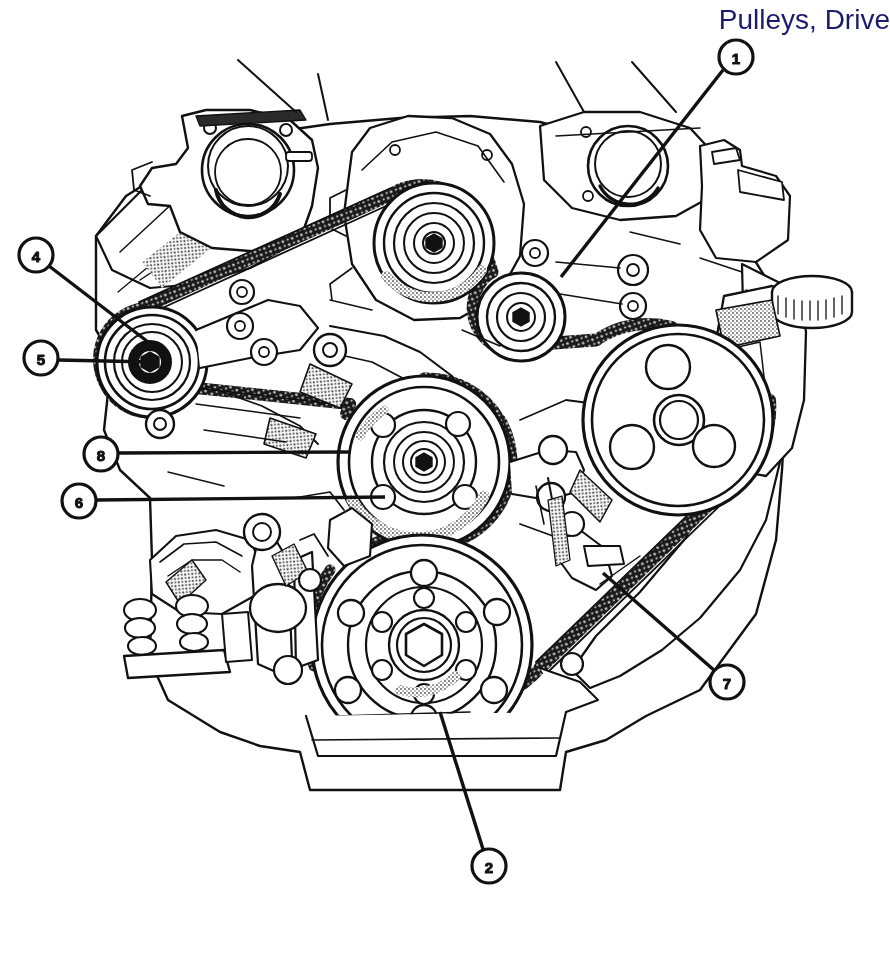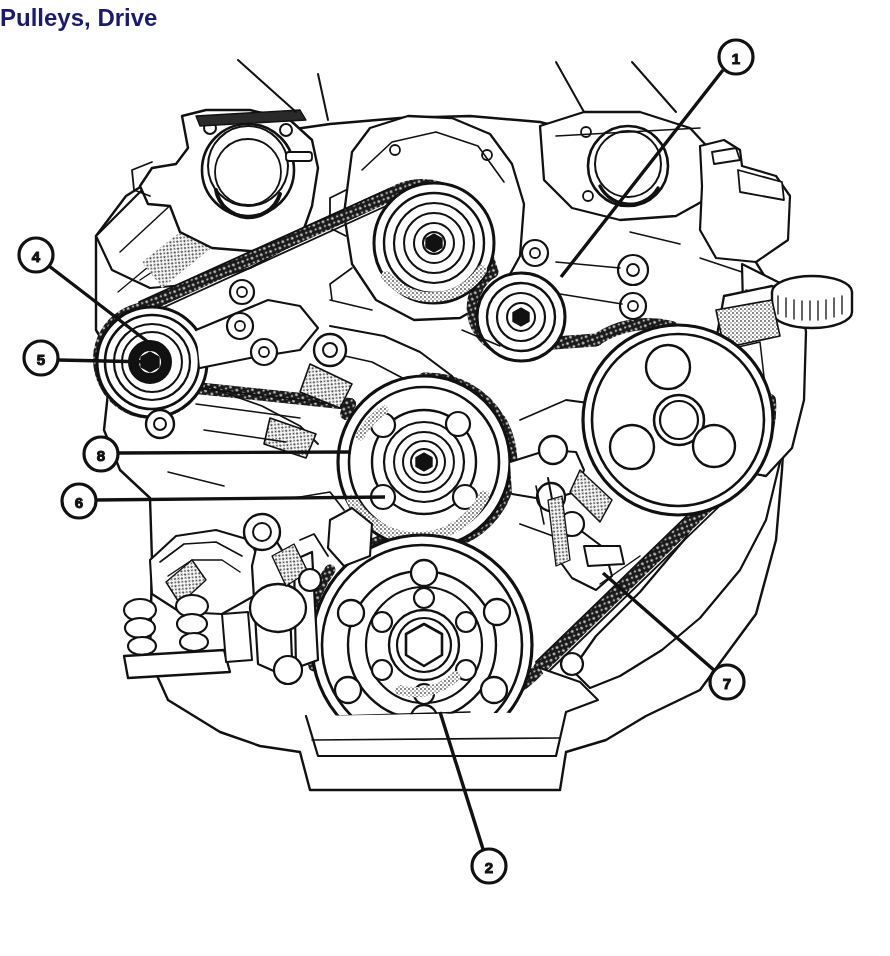--- a/index.html
+++ b/index.html
@@ -1,21 +1,21 @@
 <!DOCTYPE html>
 <html><head>
 <meta charset="utf-8">
 <style>
   html,body{margin:0;padding:0;background:#ffffff;}
   body{width:890px;height:956px;overflow:hidden;
        font-family:"Liberation Sans","DejaVu Sans",sans-serif;}
   #page{position:relative;width:890px;height:956px;background:#ffffff;}
   #title{
-    position:absolute;left:0;top:4px;width:890px;text-align:left;
-    font-size:24px;font-weight:700;letter-spacing:0px;
+    position:absolute;left:0;top:4px;width:890px;text-align:right;
+    font-size:28px;font-weight:400;letter-spacing:0px;
     color:#1b1b6e;font-family:"Liberation Sans","DejaVu Sans",sans-serif;
     white-space:nowrap;
   }
   #art{position:absolute;left:0;top:0;width:890px;height:956px;}
   .cl-num{
     font-family:"Liberation Sans","DejaVu Sans",sans-serif;
     font-size:15px;font-weight:700;fill:#111111;
     text-anchor:middle;dominant-baseline:central;
   }
 </style>

